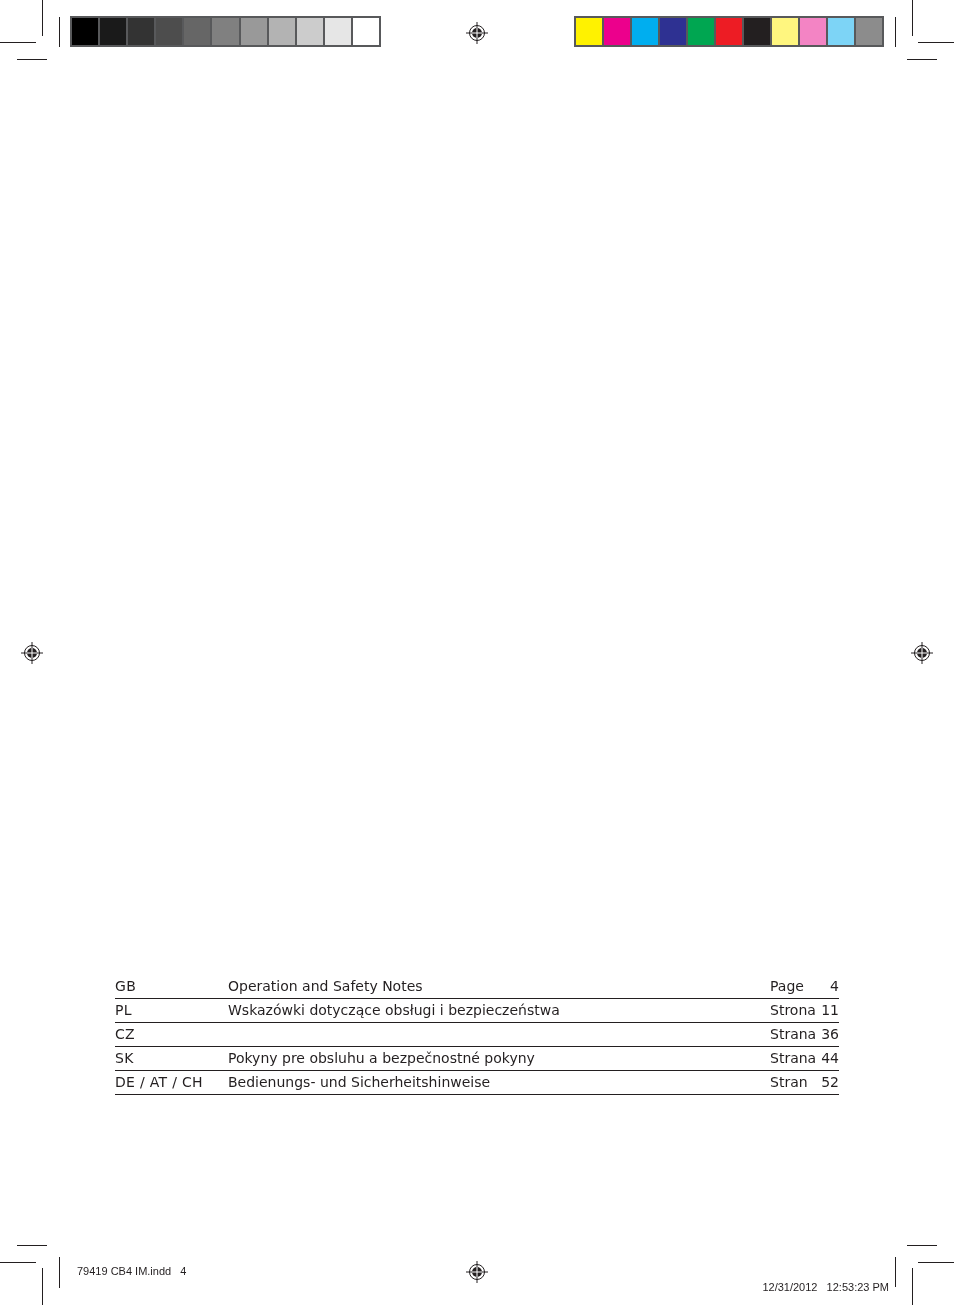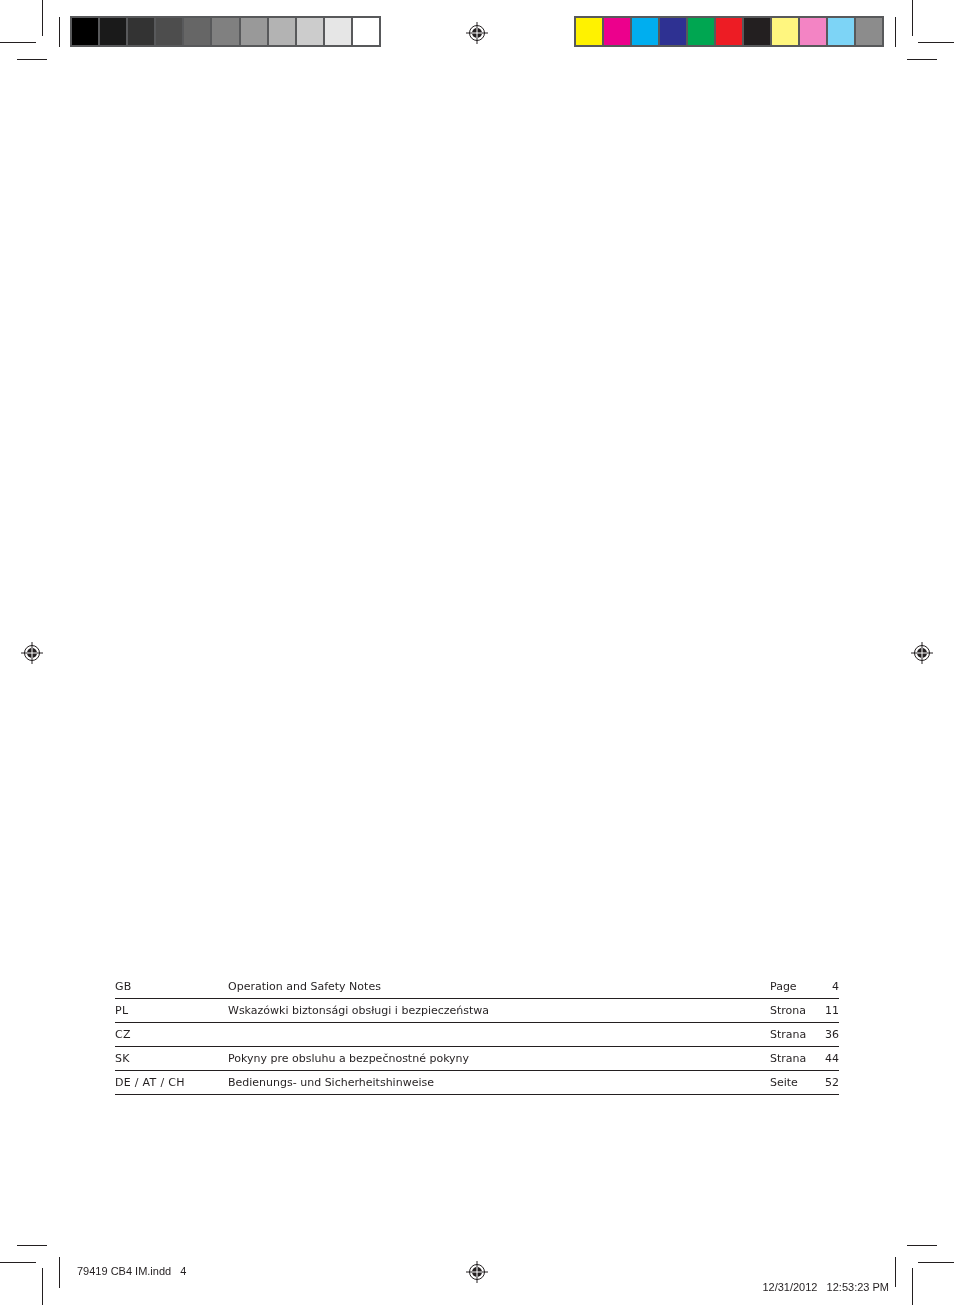--- a/index.html
+++ b/index.html
@@ -9,21 +9,21 @@
     .vline { position: absolute; width: 1px; background: #231f20; }
 
     .colorbar { position: absolute; display: flex; border: 2px solid #58595b; box-sizing: border-box; background: #58595b; gap: 2px; }
     .colorbar .sw { height: 100%; }
     .gray-bar { left: 70px; top: 16px; width: 311px; height: 31px; }
     .cmyk-bar { left: 574px; top: 16px; width: 310px; height: 31px; }
 
     .reg { position: absolute; width: 22px; height: 22px; }
 
     .toc { position: absolute; left: 115px; top: 975px; width: 724px; }
-    .toc-row { position: relative; height: 23px; border-bottom: 1px solid #231f20; font-size: 11px; line-height: 23px; }
+    .toc-row { position: relative; height: 23px; border-bottom: 1px solid #231f20; font-size: 14px; line-height: 23px; }
     .toc-row:last-child { border-bottom: 1px solid #231f20; }
     .toc-row .code { position: absolute; left: 0; top: 0; letter-spacing: 0.3px; }
     .toc-row .title { position: absolute; left: 113px; top: 0; }
     .toc-row .pl { position: absolute; left: 633px; top: 0; margin-left: 22px; }
     .toc-row .pn { position: absolute; right: 0; top: 0; text-align: right; }
 
     .slug { position: absolute; font-family: "Liberation Sans", sans-serif; font-size: 11px; color: #231f20; top: 1265px; }
   </style>
 </head>
 <body>
@@ -111,38 +111,38 @@
 
 <div class="toc">
   <div class="toc-row">
     <span class="code">GB</span>
     <span class="title">Operation and Safety Notes</span>
     <span class="pl">Page</span>
     <span class="pn">4</span>
   </div>
   <div class="toc-row">
     <span class="code">PL</span>
-    <span class="title">Wskazówki biztonsági obsługi i bezpieczeństwa</span>
+    <span class="title">Wskazówki dotyczące obsługi i bezpieczeństwa</span>
     <span class="pl">Strona</span>
     <span class="pn">11</span>
   </div>
   <div class="toc-row">
     <span class="code">CZ</span>
     <span class="pl">Strana</span>
     <span class="pn">36</span>
   </div>
   <div class="toc-row">
     <span class="code">SK</span>
     <span class="title">Pokyny pre obsluhu a bezpečnostné pokyny</span>
     <span class="pl">Strana</span>
     <span class="pn">44</span>
   </div>
   <div class="toc-row">
     <span class="code">DE / AT / CH</span>
     <span class="title">Bedienungs- und Sicherheitshinweise</span>
-    <span class="pl">Seite</span>
+    <span class="pl">Stran</span>
     <span class="pn">52</span>
   </div>
 </div>
 
 <div class="vline" style="left:59px; top:1258px; height:30px;"></div>
 <span class="slug" style="left:77px; white-space:pre;">79419 CB4 IM.indd   4</span>
 <span class="slug" style="right:65px; white-space:pre;margin-top:16px;">12/31/2012   12:53:23 PM</span>
 
 </body></html>

